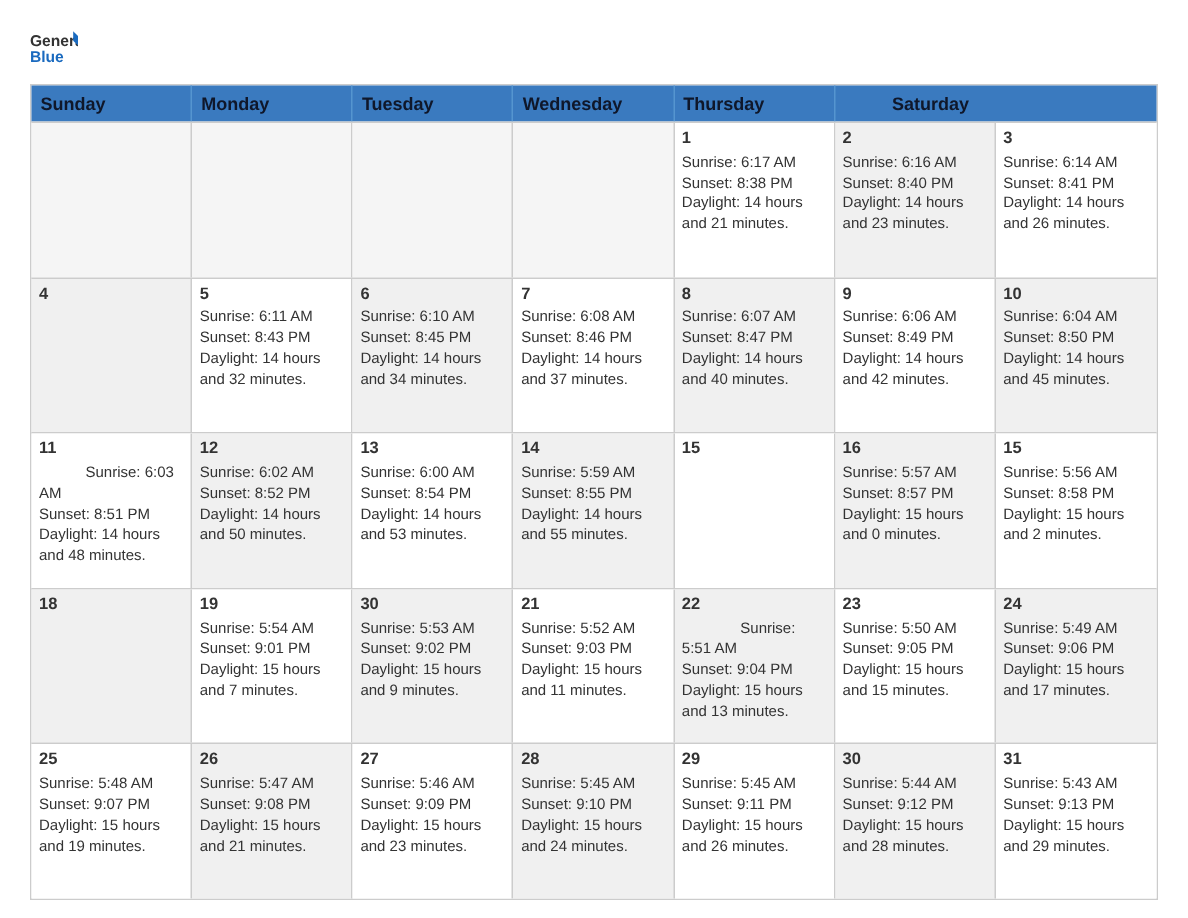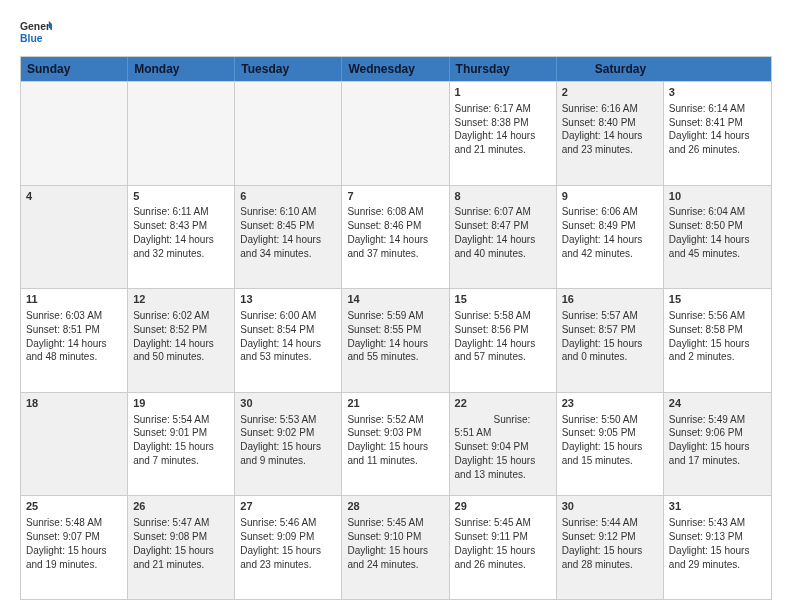--- a/index.html
+++ b/index.html
@@ -153,35 +153,33 @@
 Sunset: 8:47 PM
 Daylight: 14 hours and 40 minutes.</span></div>
           <div class="cal-cell"><span class="day-num">9</span><span class="cell-text" style="white-space: pre-wrap; margin-top: 44px;">Sunrise: 6:06 AM
 Sunset: 8:49 PM
 Daylight: 14 hours and 42 minutes.</span></div>
           <div class="cal-cell shaded"><span class="day-num">10</span><span class="cell-text" style="white-space: pre-wrap;">Sunrise: 6:04 AM
 Sunset: 8:50 PM
 Daylight: 14 hours and 45 minutes.</span></div>
         </div>
         <div class="cal-row">
-          <div class="cal-cell"><span class="day-num">11</span><span class="cell-text" style="white-space: pre-wrap;">Sunrise: 6:03 AM
+          <div class="cal-cell"><span class="day-num">11</span><span class="cell-text" style="white-space: pre-wrap; margin-left: 31px;">Sunrise: 6:03 AM
 Sunset: 8:51 PM
 Daylight: 14 hours and 48 minutes.</span></div>
           <div class="cal-cell shaded"><span class="day-num">12</span><span class="cell-text" style="white-space: pre-wrap; margin-top: 40px;">Sunrise: 6:02 AM
 Sunset: 8:52 PM
 Daylight: 14 hours and 50 minutes.</span></div>
           <div class="cal-cell"><span class="day-num">13</span><span class="cell-text" style="white-space: pre-wrap;">Sunrise: 6:00 AM
 Sunset: 8:54 PM
 Daylight: 14 hours and 53 minutes.</span></div>
           <div class="cal-cell shaded"><span class="day-num">14</span><span class="cell-text" style="white-space: pre-wrap;">Sunrise: 5:59 AM
 Sunset: 8:55 PM
 Daylight: 14 hours and 55 minutes.</span></div>
-          <div class="cal-cell"><span class="day-num">15</span><span class="cell-text" style="white-space: pre-wrap;">Sunrise: 5:58 AM
-Sunset: 8:56 PM
-Daylight: 14 hours and 57 minutes.</span></div>
+          <div class="cal-cell"><span class="day-num">15</span></div>
           <div class="cal-cell shaded"><span class="day-num">16</span><span class="cell-text" style="white-space: pre-wrap;">Sunrise: 5:57 AM
 Sunset: 8:57 PM
 Daylight: 15 hours and 0 minutes.</span></div>
           <div class="cal-cell"><span class="day-num">15</span><span class="cell-text" style="white-space: pre-wrap;">Sunrise: 5:56 AM
 Sunset: 8:58 PM
 Daylight: 15 hours and 2 minutes.</span></div>
         </div>
         <div class="cal-row">
           <div class="cal-cell shaded"><span class="day-num">18</span></div>
           <div class="cal-cell"><span class="day-num">19</span><span class="cell-text" style="white-space: pre-wrap;">Sunrise: 5:54 AM

